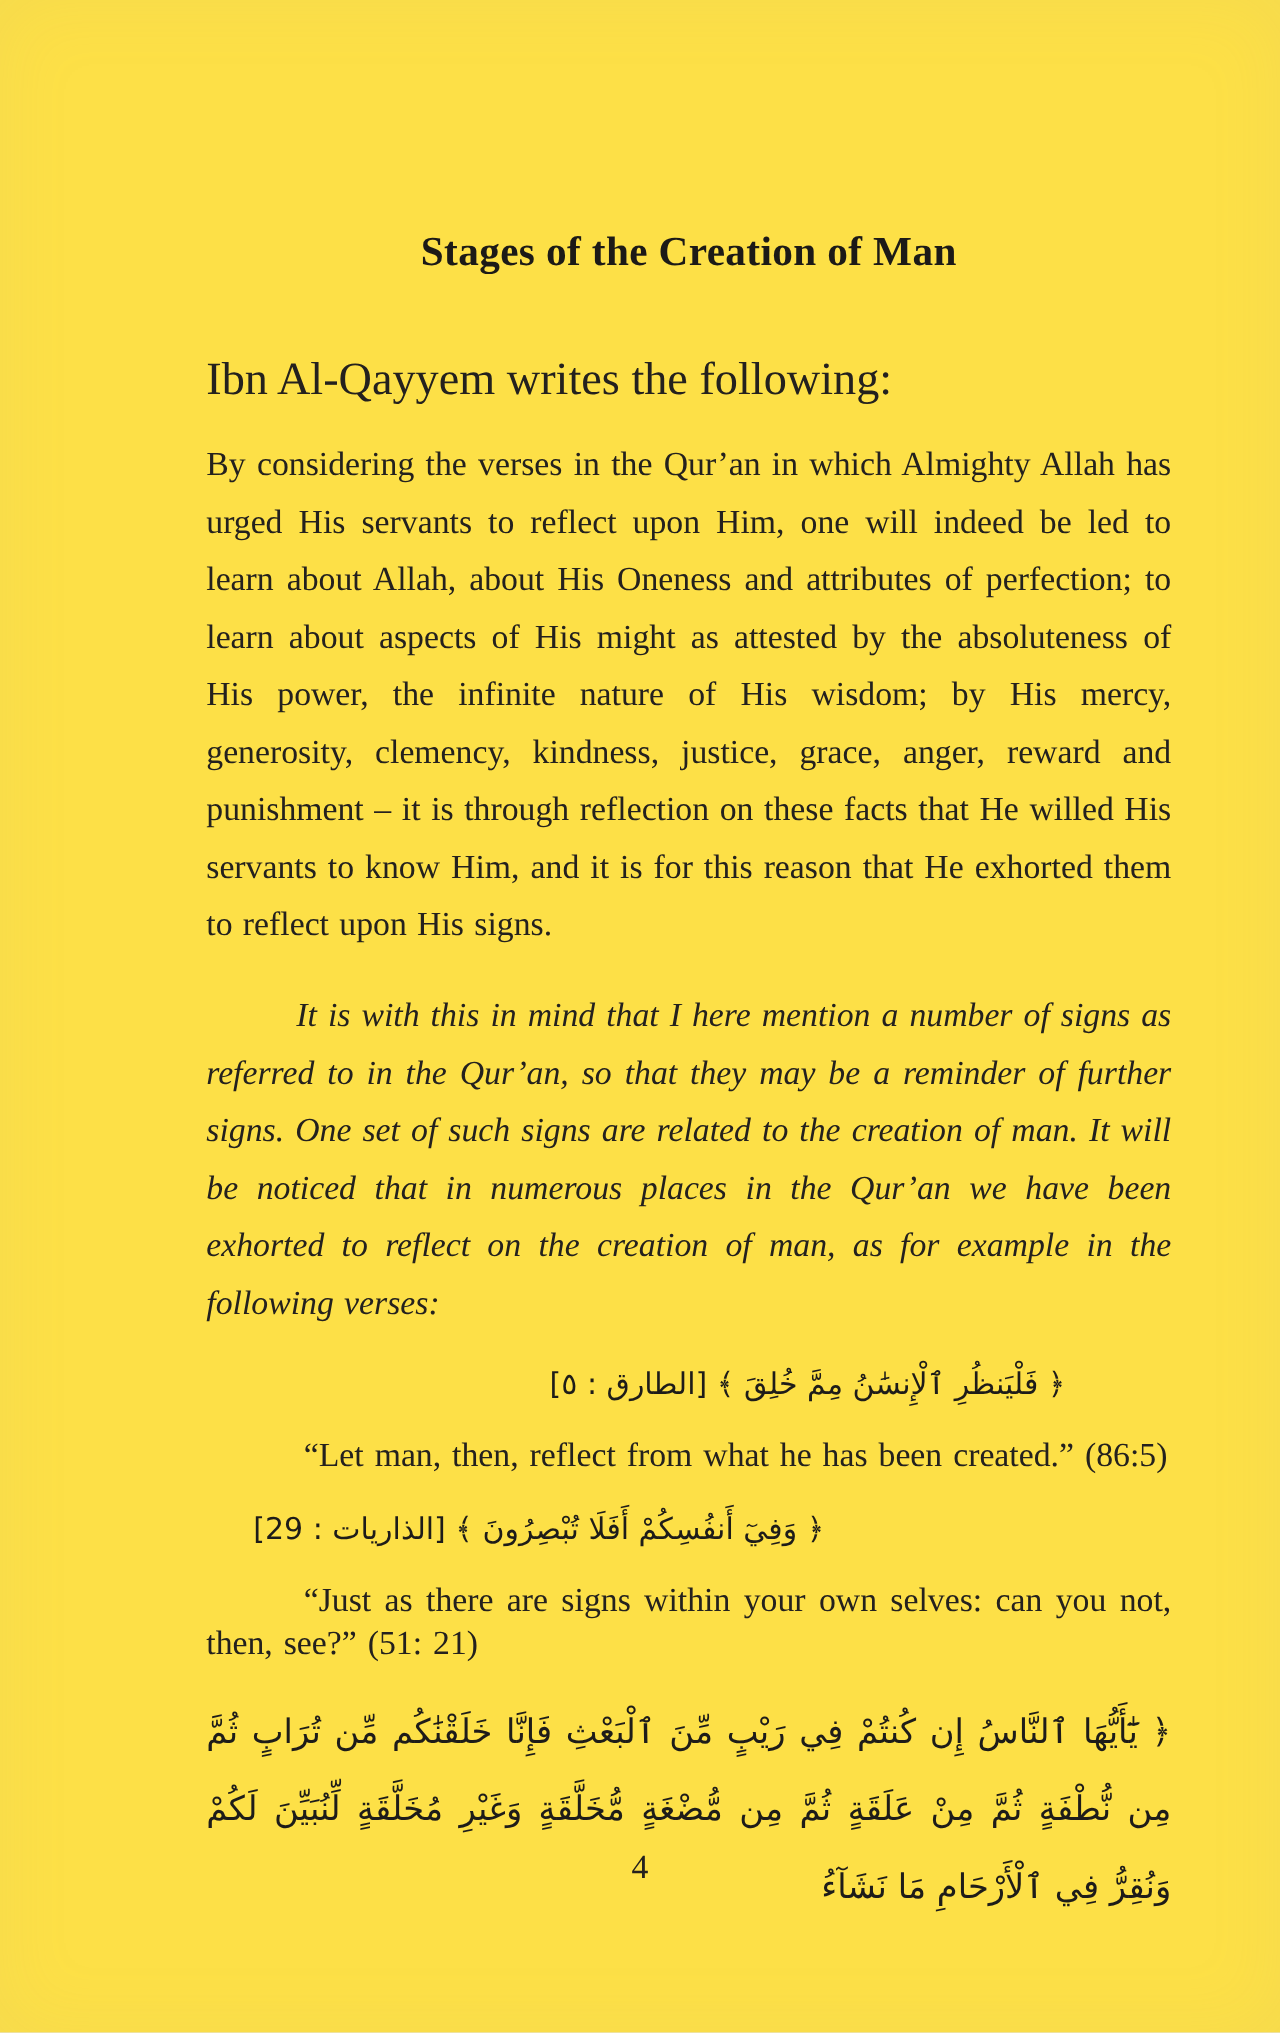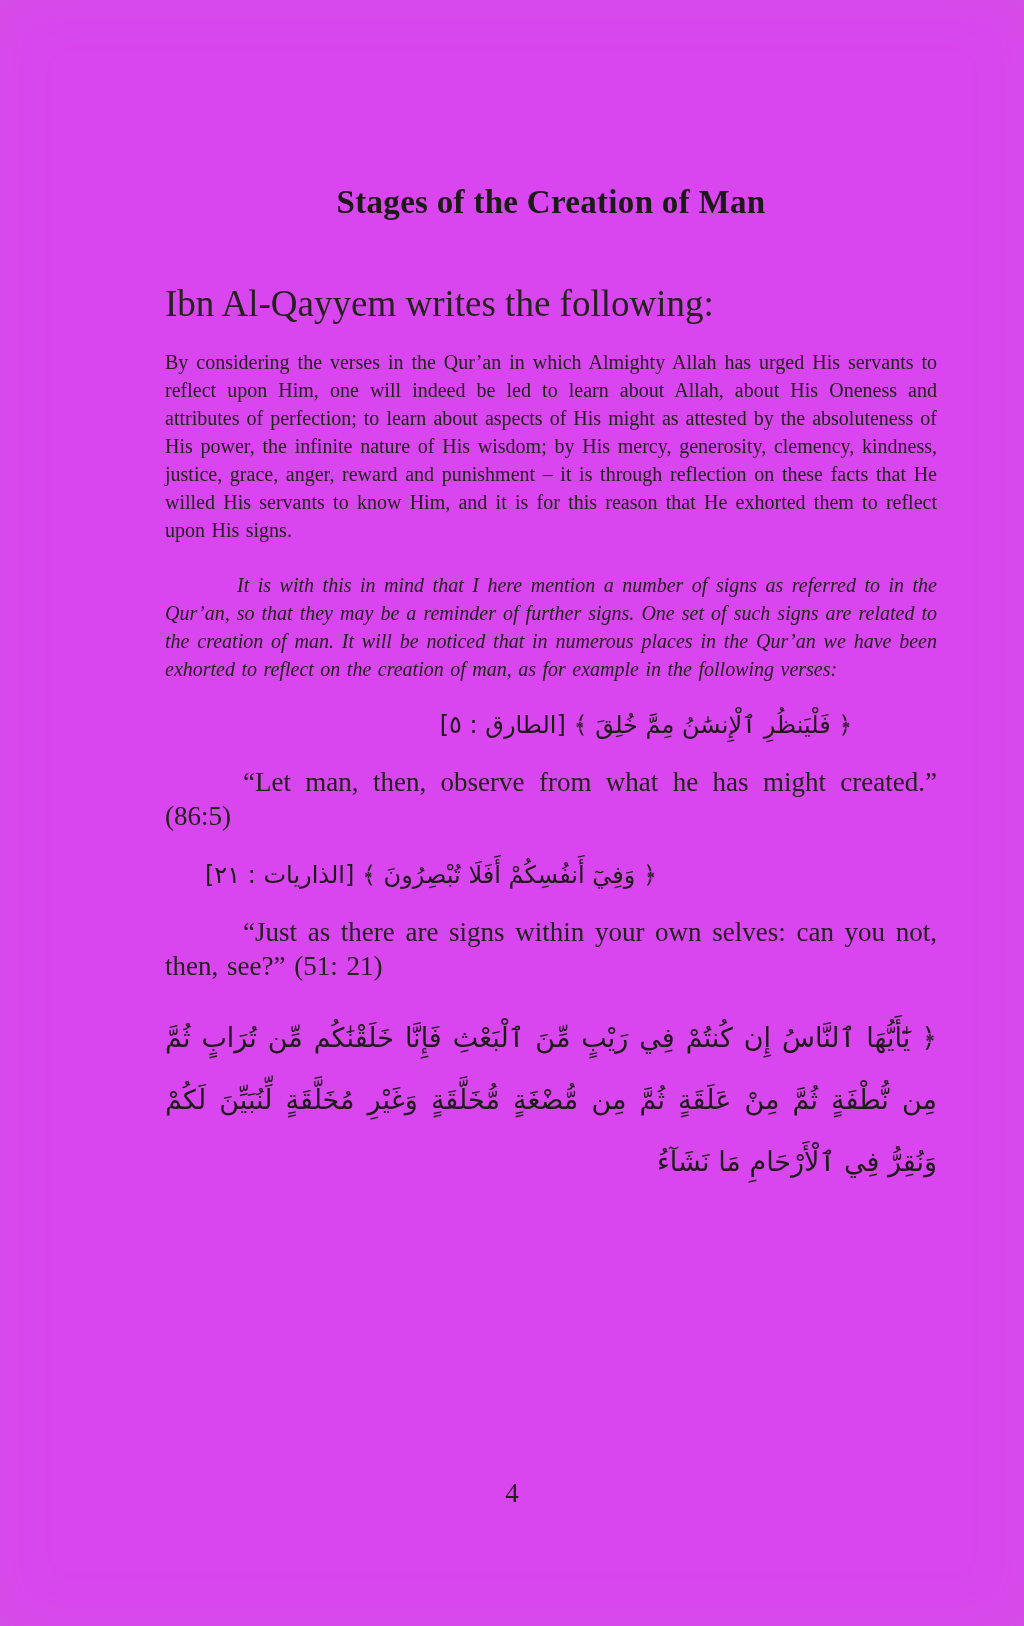--- a/index.html
+++ b/index.html
@@ -5,21 +5,21 @@
   html, body {
     margin: 0;
     padding: 0;
     background: #e8e7e3;
   }
   .page {
     position: relative;
     width: 1024px;
     height: 1626px;
     margin: 0 auto;
-    background: #d946ef;
+    background: #fde047;
     box-shadow: inset 0 0 60px rgba(180,170,140,0.10);
     font-family: "Liberation Serif", serif;
     color: #24211e;
     overflow: hidden;
   }
   .content {
     position: absolute;
     left: 165px;
     top: 0;
     width: 772px;
@@ -32,22 +32,22 @@
     letter-spacing: 0.3px;
     color: #1c1a17;
   }
   .intro {
     margin: 66px 0 0 0;
     font-size: 37px;
     line-height: 34px;
   }
   .body-par {
     margin: 27px 0 0 0;
-    font-size: 20px;
-    line-height: 28px;
+    font-size: 27px;
+    line-height: 46px;
     text-align: justify;
     word-spacing: 1.5px;
   }
   .body-par.indented { text-indent: 72px; font-style: italic; }
   .arabic-verse {
     margin: 20px 0 0 0;
     font-family: "DejaVu Sans", sans-serif;
     font-size: 24px;
     line-height: 44px;
     text-align: center;
@@ -92,23 +92,23 @@
     <h1 class="title">Stages of the Creation of Man</h1>
 
     <p class="intro">Ibn Al-Qayyem writes the following:</p>
 
     <p class="body-par">By considering the verses in the Qur’an in which Almighty Allah has urged His servants to reflect upon Him, one will indeed be led to learn about Allah, about His Oneness and attributes of perfection; to learn about aspects of His might as attested by the absoluteness of His power, the infinite nature of His wisdom; by His mercy, generosity, clemency, kindness, justice, grace, anger, reward and punishment – it is through reflection on these facts that He willed His servants to know Him, and it is for this reason that He exhorted them to reflect upon His signs.</p>
 
     <p class="body-par indented">It is with this in mind that I here mention a number of signs as referred to in the Qur’an, so that they may be a reminder of further signs. One set of such signs are related to the creation of man. It will be noticed that in numerous places in the Qur’an we have been exhorted to reflect on the creation of man, as for example in the following verses:</p>
 
     <p class="arabic-verse shift-right" dir="rtl" lang="ar">﴿ فَلْيَنظُرِ ٱلْإِنسَٰنُ مِمَّ خُلِقَ ﴾ [الطارق : ٥]</p>
 
-    <p class="quote">“Let man, then, observe from what he has might created.” (86:5)</p>
+    <p class="quote">“Let man, then, reflect from what he has been created.” (86:5)</p>
 
-    <p class="arabic-verse shift-left" dir="rtl" lang="ar">﴿ وَفِيٓ أَنفُسِكُمْ أَفَلَا تُبْصِرُونَ ﴾ [الذاريات : ٢١]</p>
+    <p class="arabic-verse shift-left" dir="rtl" lang="ar">﴿ وَفِيٓ أَنفُسِكُمْ أَفَلَا تُبْصِرُونَ ﴾ [الذاريات : 29]</p>
 
     <p class="quote">“Just as there are signs within your own selves: can you not, then, see?” (51: 21)</p>
 
     <p class="arabic-passage" dir="rtl" lang="ar">﴿ يَٰٓأَيُّهَا ٱلنَّاسُ إِن كُنتُمْ فِي رَيْبٍ مِّنَ ٱلْبَعْثِ فَإِنَّا خَلَقْنَٰكُم مِّن تُرَابٍ ثُمَّ مِن نُّطْفَةٍ ثُمَّ مِنْ عَلَقَةٍ ثُمَّ مِن مُّضْغَةٍ مُّخَلَّقَةٍ وَغَيْرِ مُخَلَّقَةٍ لِّنُبَيِّنَ لَكُمْ وَنُقِرُّ فِي ٱلْأَرْحَامِ مَا نَشَآءُ</p>
 
   </div>
 
   <div class="page-number">4</div>
 </div>
 

